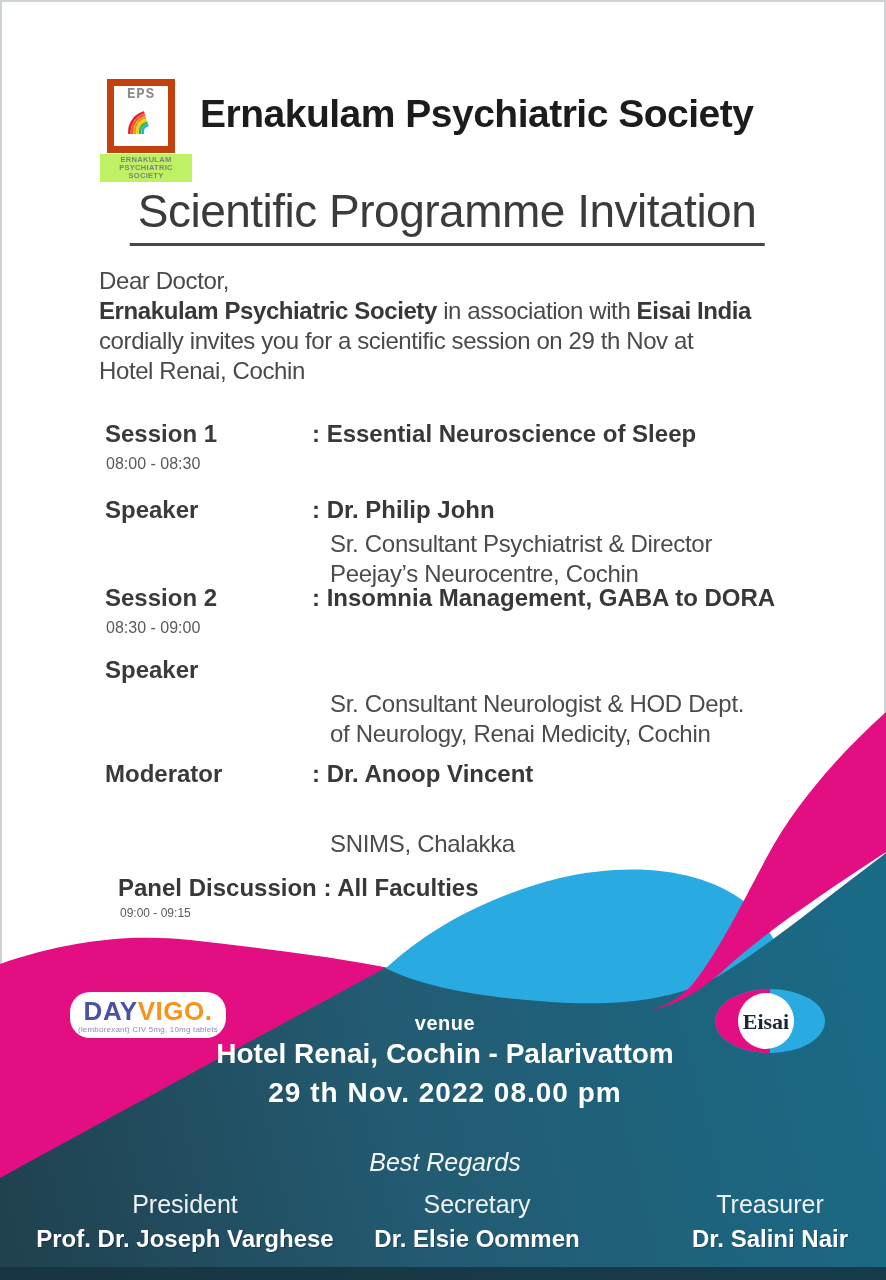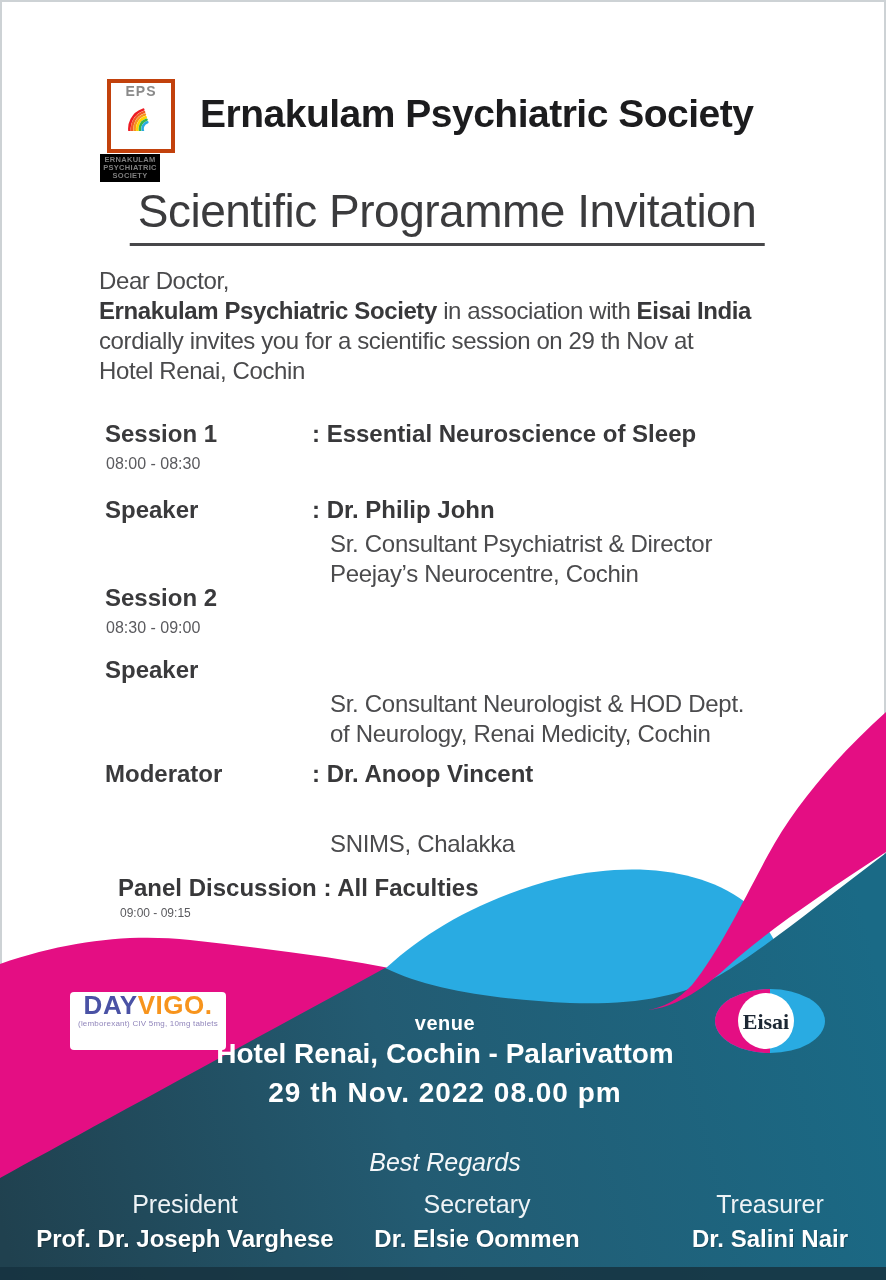--- a/index.html
+++ b/index.html
@@ -6,25 +6,25 @@
   .page{
     position:relative;width:886px;height:1280px;margin:0 auto;
     background:#ffffff;overflow:hidden;
     font-family:"Liberation Sans",sans-serif;
     box-shadow:inset 0 0 0 2px #cdd2d5;
   }
   .abs{position:absolute;}
   
   .eps-frame{
     left:107px;top:79px;width:68px;height:74px;box-sizing:border-box;
-    background:#fff;border:4px solid #c2410c;text-align:center;
+    background:#fff;border:7px solid #c2410c;text-align:center;font-family:Liberation Mono, monospace;
   }
   .eps-acronym{display:block;margin-top:0px;font-size:14px;letter-spacing:1px;color:#8a8a8a;font-weight:600;}
   .eps-caption{
-    left:100px;top:154px;width:60px;background:#000000;text-align:center;
+    left:100px;top:154px;width:92px;background:#bef264;text-align:center;
     font-size:7.5px;line-height:8px;color:#7f7f7f;font-weight:700;letter-spacing:.3px;padding:2px 0;
   }
   .eps-caption span{display:block;}
   .main-title{
     left:200px;top:92px;font-size:39px;font-weight:700;color:#1c1c1e;
     letter-spacing:-0.5px;white-space:nowrap;
   }
   .subtitle{
     left:447px;top:184px;transform:translateX(-50%);white-space:nowrap;
     font-size:46px;font-weight:400;color:#3b3b3d;letter-spacing:-0.5px;
@@ -37,22 +37,22 @@
   .p-label{left:105px;font-size:24px;font-weight:700;color:#3a3a3c;white-space:nowrap;}
   .p-time{left:106px;font-size:16px;color:#5a5a5e;white-space:nowrap;letter-spacing:0;}
   .p-value{left:312px;font-size:24px;font-weight:700;color:#38383a;white-space:nowrap;}
   .p-detail{left:330px;font-size:24px;color:#4b4b4d;white-space:nowrap;letter-spacing:-0.3px;}
   .panel-title{left:118px;top:874px;font-size:24px;font-weight:700;color:#38383a;white-space:nowrap;}
   .panel-time{left:120px;top:906px;font-size:12px;color:#5a5a5e;white-space:nowrap;}
   
   svg.waves{left:0;top:0;pointer-events:none;}
   
   .dayvigo{
-    left:70px;top:992px;width:156px;height:58px;background:#ffffff;border-radius:4px;
-    text-align:center;box-sizing:border-box;
+    left:70px;top:992px;width:156px;height:46px;background:#ffffff;border-radius:20px;
+    text-align:center;box-sizing:border-box;padding-top:6px;
   }
   .dv-main{font-size:26px;font-weight:700;letter-spacing:.5px;line-height:26px;}
   .dv-day{color:#4a52a5;}
   .dv-vigo{color:#f7941d;}
   .dv-dot{color:#f7941d;}
   .dv-sub{font-size:8px;color:#9186bb;letter-spacing:.2px;margin-top:1px;}
   .venue-head{left:445px;top:1012px;transform:translateX(-50%);font-size:20px;font-weight:700;color:#fff;letter-spacing:.5px;white-space:nowrap;}
   .venue-line1{left:445px;top:1038px;transform:translateX(-50%);font-size:28px;font-weight:700;color:#fff;white-space:nowrap;}
   .venue-line2{left:445px;top:1077px;transform:translateX(-50%);font-size:28px;font-weight:700;color:#fff;letter-spacing:1px;white-space:nowrap;}
   .regards{left:445px;top:1148px;transform:translateX(-50%);font-size:25px;font-style:italic;color:#f4f7f9;white-space:nowrap;}
@@ -122,20 +122,21 @@
   <div class="abs p-time" style="top:455px">08:00 - 08:30</div>
   <div class="abs p-value" style="top:420px">: Essential Neuroscience of Sleep</div>
 
   <div class="abs p-label" style="top:496px">Speaker</div>
   <div class="abs p-detail" style="top:530px">Sr. Consultant Psychiatrist &amp; Director</div>
   <div class="abs p-value" style="top:496px">: Dr. Philip John</div>
   <div class="abs p-detail" style="top:560px">Peejay’s Neurocentre, Cochin</div>
 
   <div class="abs p-label" style="top:584px">Session 2</div>
   <div class="abs p-time" style="top:619px">08:30 - 09:00</div>
+  <div class="abs p-value" style="top:584px">: Insomnia Management, GABA to DORA</div>
 
   <div class="abs p-label" style="top:656px">Speaker</div>
   <div class="abs p-detail" style="top:690px">Sr. Consultant Neurologist &amp; HOD Dept.</div>
   <div class="abs p-detail" style="top:720px">of Neurology, Renai Medicity, Cochin</div>
 
   <div class="abs p-label" style="top:760px">Moderator</div>
   <div class="abs p-value" style="top:760px">: Dr. Anoop Vincent</div>
   <div class="abs p-detail" style="top:830px">SNIMS, Chalakka</div>
 
   <div class="abs panel-title">Panel Discussion : All Faculties</div>

